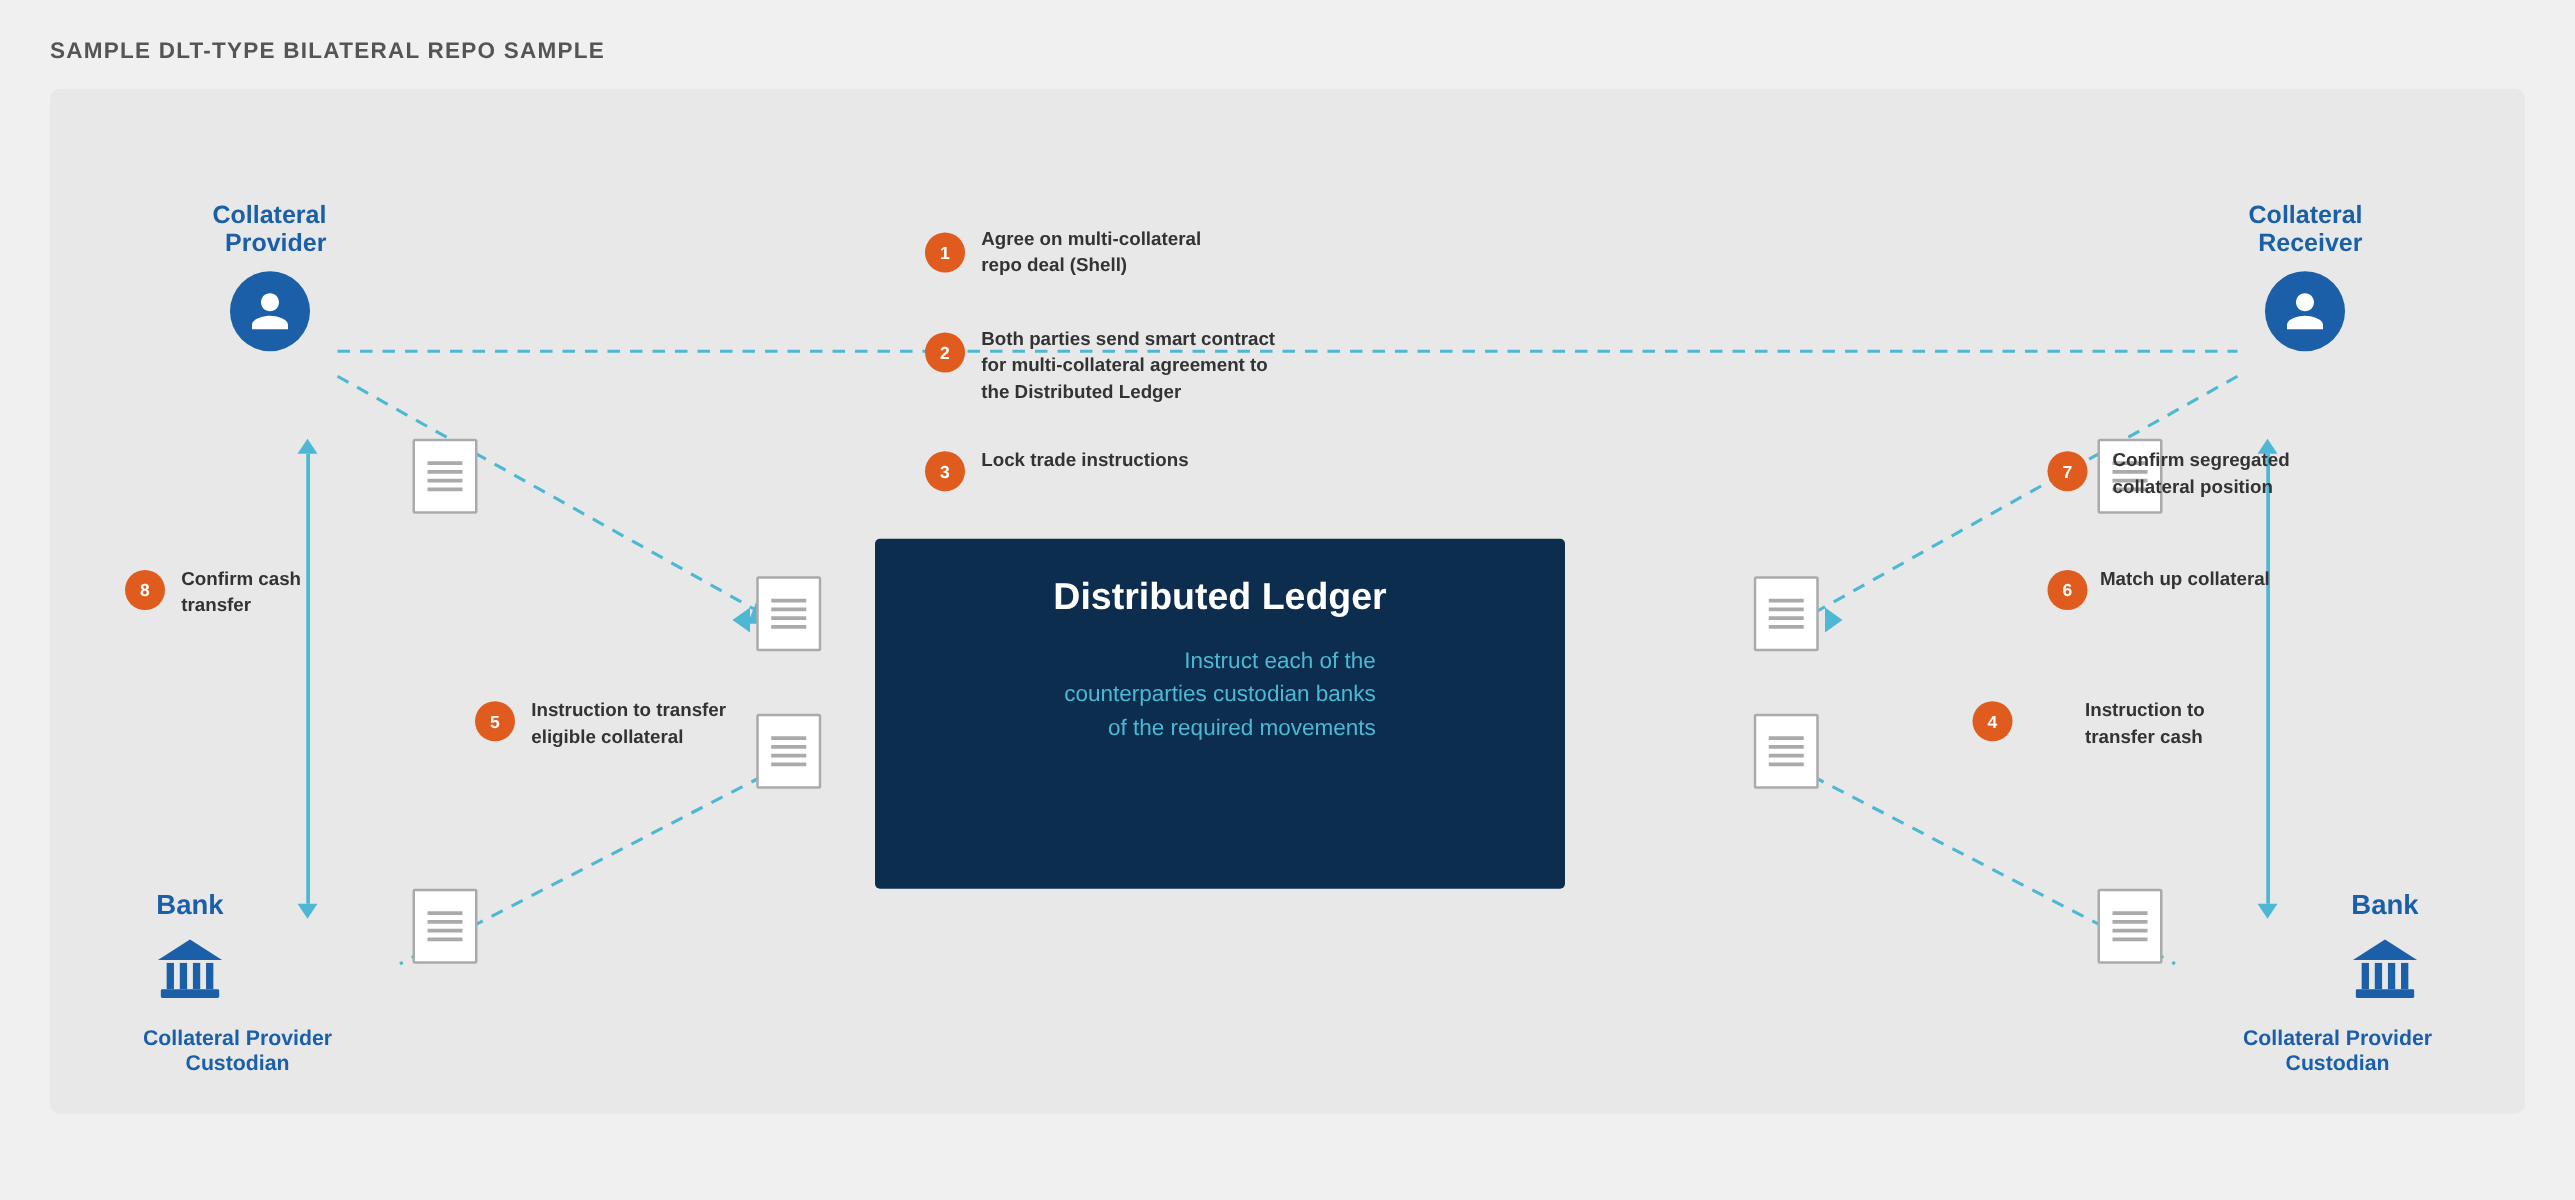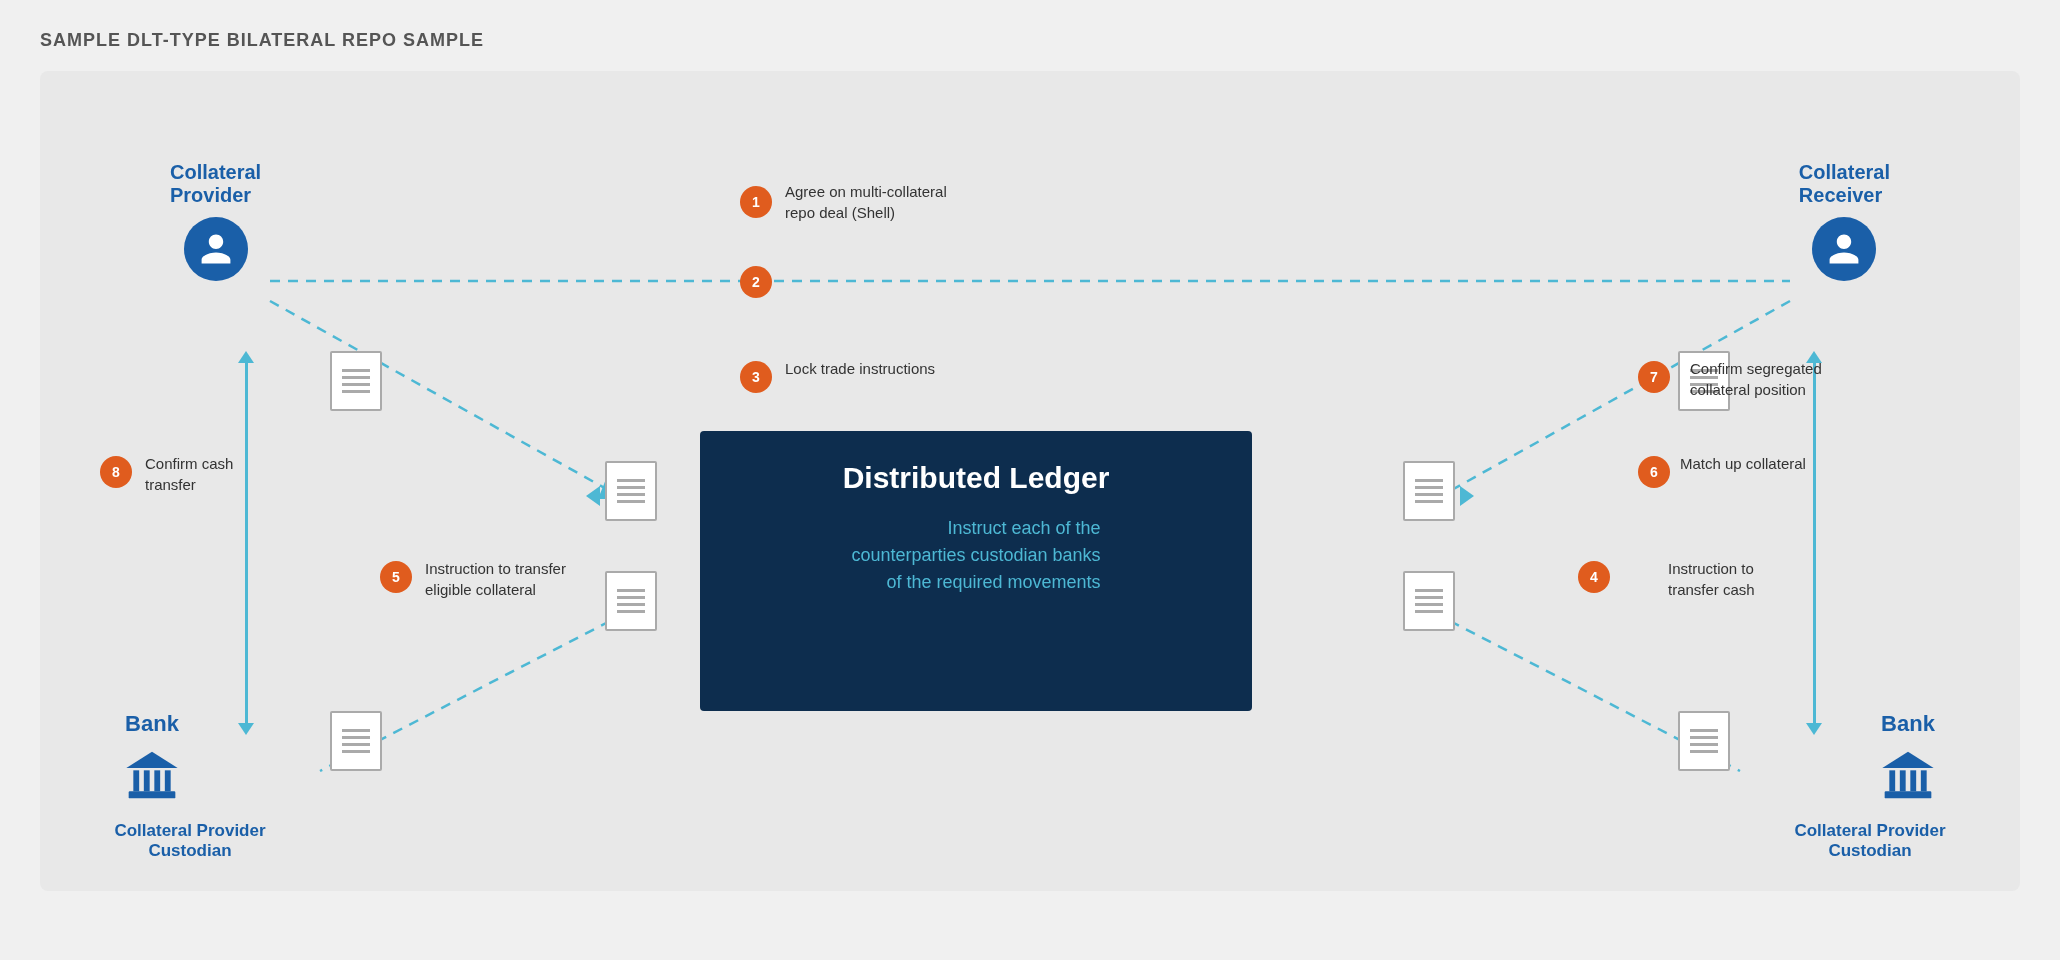--- a/index.html
+++ b/index.html
@@ -33,21 +33,21 @@
       display: flex;
       flex-direction: column;
       align-items: center;
       position: absolute;
     }
 
     .actor-label {
       font-size: 20px;
       font-weight: bold;
       color: #1a5fa8;
-      text-align: left;
+      text-align: right;
       margin-bottom: 10px;
     }
 
     .actor-icon {
       width: 64px;
       height: 64px;
       border-radius: 50%;
       background: #1a5fa8;
       display: flex;
       align-items: center;
@@ -87,20 +87,21 @@
       align-items: center;
       justify-content: center;
       position: absolute;
     }
 
     .step-text {
       position: absolute;
       font-size: 15px;
       color: #333;
       line-height: 1.4;
+      font-weight: bold;
     }
 
     
     .ledger-box {
       position: absolute;
       background: #0d2d4e;
       color: white;
       display: flex;
       flex-direction: column;
       align-items: center;
@@ -286,20 +287,23 @@
 
     <div class="step-badge" style="left:700px; top:115px;">
       <span>1</span>
     </div>
     <div class="step-text" style="left:745px; top:110px; width:280px;">
       Agree on multi-collateral<br>repo deal (Shell)
     </div>
 
     <div class="step-badge" style="left:700px; top:195px;">
       <span>2</span>
+    </div>
+    <div class="step-text" style="left:745px; top:190px; width:340px;">
+      Both parties send smart contract<br>for multi-collateral agreement to<br>the Distributed Ledger
     </div>
 
     <div class="step-badge" style="left:700px; top:290px;">
       <span>3</span>
     </div>
     <div class="step-text" style="left:745px; top:287px; width:260px;">
       Lock trade instructions
     </div>
 
     <div class="step-badge" style="left:60px; top:385px;">

